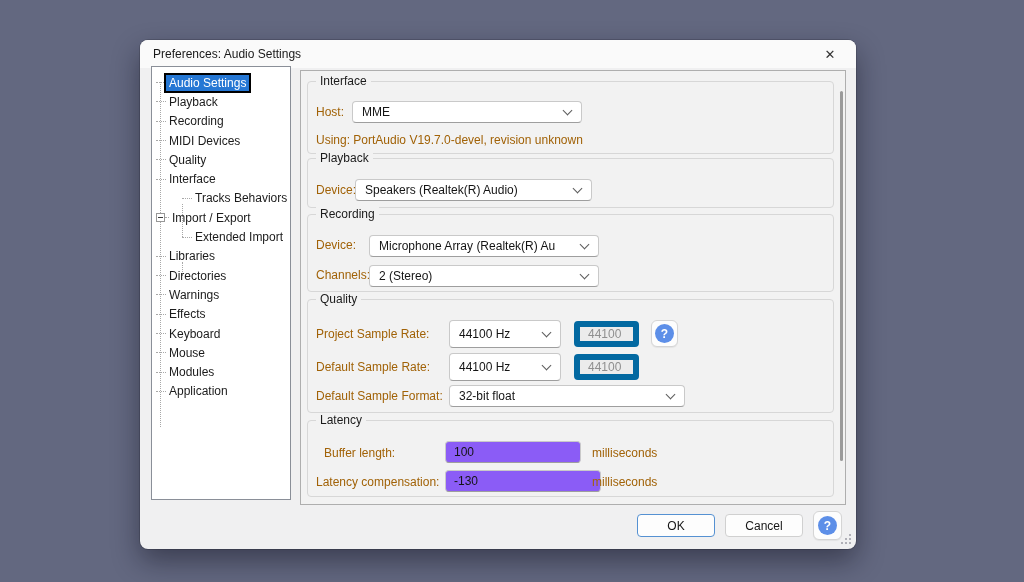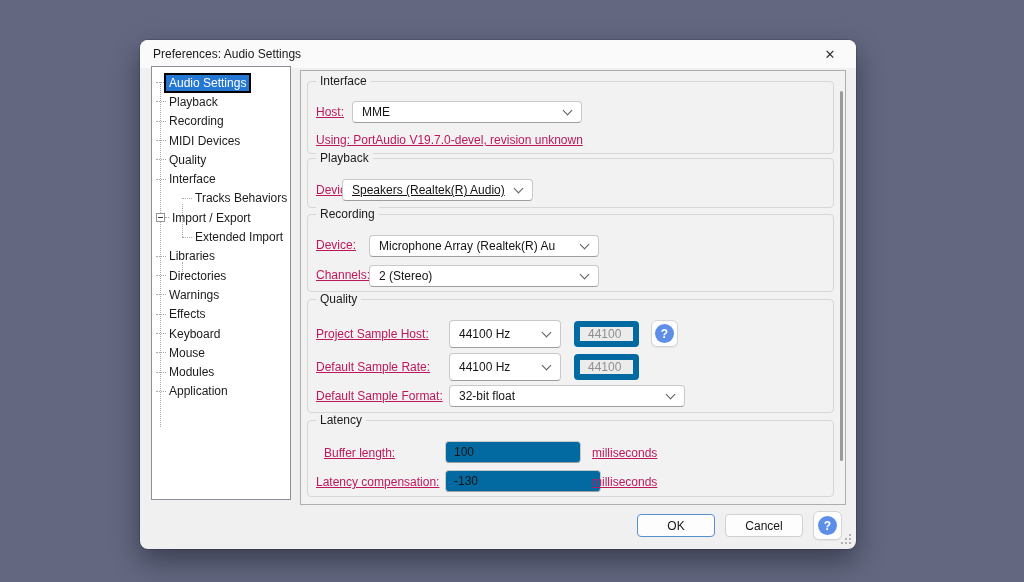--- a/index.html
+++ b/index.html
@@ -67,35 +67,35 @@
   }
   .gb-title {
     position:absolute; top:-8px; left:8px; background:#f2f2f2;
     padding:0 4px; font-size:12px; color:#1b1b1b;
   }
   .gb-interface { top:10px;  height:73px; }
   .gb-playback  { top:87px;  height:50px; }
   .gb-recording { top:143px; height:78px; }
   .gb-quality   { top:228px; height:114px; }
   .gb-latency   { top:349px; height:77px; }
-  .flabel, .ftext { position:absolute; font-size:12px; color:#be185d; white-space:nowrap;text-decoration:underline; }
+  .flabel, .ftext { position:absolute; font-size:12px; color:#a16207; white-space:nowrap; }
   .combo {
     position:absolute; height:22px; background:#fff;
     border:1px solid #c9c9c9; border-bottom-color:#9e9e9e; border-radius:4px;
     display:flex; align-items:center; padding:0 24px 0 9px;
     font-size:12px; color:#141414; overflow:hidden; white-space:nowrap;
   }
   .combo.tall { height:28px;text-align:center; }
   .chev {
     position:absolute; right:10px; top:50%; width:7px; height:7px;
     margin-top:-5.5px; border-right:1.4px solid #5c5c5c; border-bottom:1.4px solid #5c5c5c;
     transform:rotate(45deg);
   }
   .textfield {
-    position:absolute; height:22px; background:#0369a1;
+    position:absolute; height:22px; background:#8b5cf6;
     border:1px solid #c9c9c9; border-bottom-color:#9e9e9e; border-radius:4px;
     display:flex; align-items:center; padding:0 8px; font-size:12px; color:#141414;
   }
   .disabled-field {
     background:#ececec; border:6px solid #0369a1; color:#8f8f8f; height:26px;
   }
   .help-btn {
     position:absolute; width:27px; height:27px; background:#fdfdfd;
     border:1px solid #d5d5d5; border-radius:6px;
     display:flex; align-items:center; justify-content:center;
@@ -235,21 +235,21 @@
       <div class="combo" style="left:44px; top:19px; width:230px;">
         <span>MME</span>
         <span class="chev"></span>
       </div>
       <span class="ftext" style="left:8px; top:51px;">Using: PortAudio V19.7.0-devel, revision unknown</span>
     </div>
 
     <div class="groupbox gb-playback">
       <span class="gb-title">Playback</span>
       <span class="flabel" style="left:8px; top:24px;">Device:</span>
-      <div class="combo" style="left:34px; top:20px; width:191px;text-decoration:underline;">
+      <div class="combo" style="left:47px; top:20px; width:237px;">
         <span>Speakers (Realtek(R) Audio)</span>
         <span class="chev"></span>
       </div>
     </div>
 
     <div class="groupbox gb-recording">
       <span class="gb-title">Recording</span>
       <span class="flabel" style="left:8px; top:23px;">Device:</span>
       <div class="combo" style="left:61px; top:20px; width:230px;">
         <span>Microphone Array (Realtek(R) Au</span>
@@ -258,21 +258,21 @@
       <span class="flabel" style="left:8px; top:53px;">Channels:</span>
       <div class="combo" style="left:61px; top:50px; width:230px;">
         <span>2 (Stereo)</span>
         <span class="chev"></span>
       </div>
     </div>
 
     <div class="groupbox gb-quality">
       <span class="gb-title">Quality</span>
 
-      <span class="flabel" style="left:8px; top:27px;">Project Sample Host:</span>
+      <span class="flabel" style="left:8px; top:27px;">Project Sample Rate:</span>
       <div class="combo tall" style="left:141px; top:20px; width:112px;">
         <span>44100 Hz</span>
         <span class="chev"></span>
       </div>
       <div class="textfield disabled-field" style="left:266px; top:21px; width:65px;">
         <span>44100</span>
       </div>
       <div class="help-btn" style="left:343px; top:20px;">
         <span class="help-circle">?</span>
       </div>

